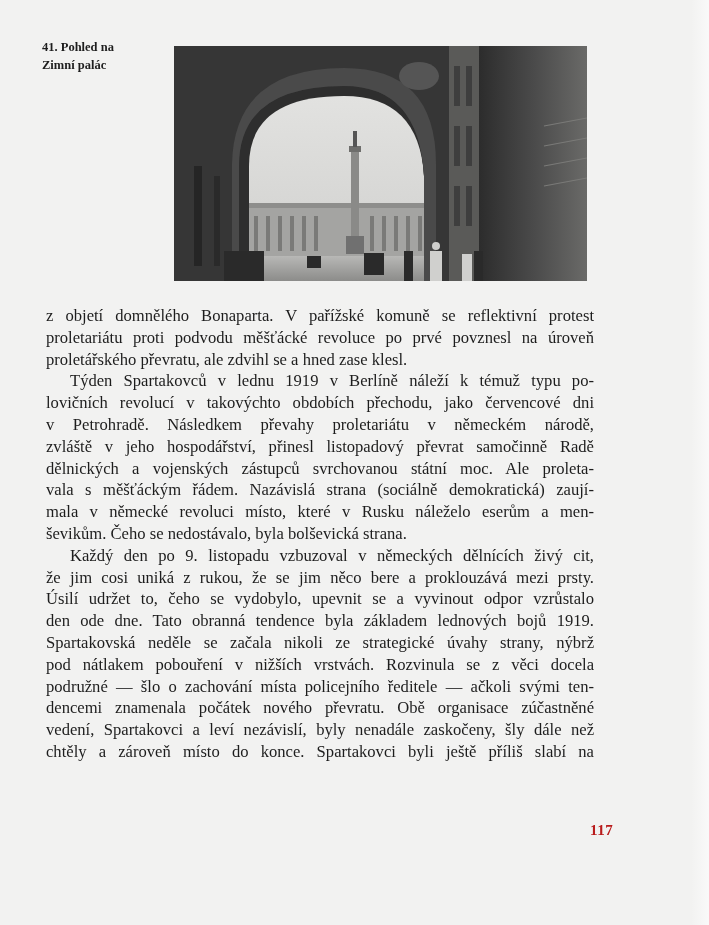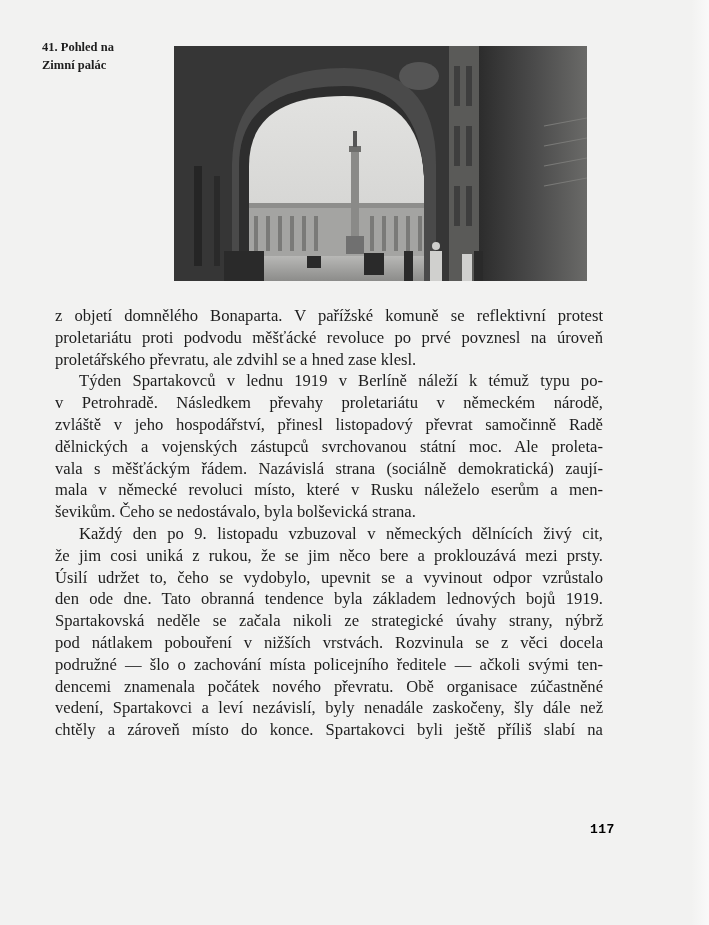--- a/index.html
+++ b/index.html
@@ -40,21 +40,21 @@
       top: 46px;
       width: 413px;
       height: 235px;
       background: #2a2a2a;
       overflow: hidden;
     }
     .photo svg { display: block; }
 
     .body-text {
       position: absolute;
-      left: 55px;
+      left: 46px;
       top: 305px;
       width: 548px;
       font-size: 16.6px;
       line-height: 21.8px;
       color: #1d1d1d;
     }
     .line {
       display: block;
       white-space: nowrap;
       text-align: justify;
@@ -65,25 +65,25 @@
       text-align-last: left;
     }
     .line.indent {
       padding-left: 24px;
     }
 
     .page-number {
       position: absolute;
       left: 590px;
       top: 822px;
-      font-family: Liberation Mono, monospace;
+      font-family: Liberation Serif, serif;
       font-weight: bold;
-      font-size: 13px;
+      font-size: 15px;
       letter-spacing: 0.5px;
-      color: #000000;
+      color: #b91c1c;
     }
   </style>
 </head>
 <body>
 
 <div class="caption">
   <div>41. Pohled na</div>
   <div>Zimní palác</div>
 </div>
 
@@ -170,20 +170,21 @@
       <rect x="288" y="208" width="10" height="27"></rect>
     </g>
   </svg>
 </div>
 
 <div class="body-text">
   <span class="line">z objetí domnělého Bonaparta. V pařížské komuně se reflektivní protest</span>
   <span class="line">proletariátu proti podvodu měšťácké revoluce po prvé povznesl na úroveň</span>
   <span class="line last">proletářského převratu, ale zdvihl se a hned zase klesl.</span>
   <span class="line indent">Týden Spartakovců v lednu 1919 v Berlíně náleží k témuž typu po-</span>
+  <span class="line">lovičních revolucí v takovýchto obdobích přechodu, jako červencové dni</span>
   <span class="line">v Petrohradě. Následkem převahy proletariátu v německém národě,</span>
   <span class="line">zvláště v jeho hospodářství, přinesl listopadový převrat samočinně Radě</span>
   <span class="line">dělnických a vojenských zástupců svrchovanou státní moc. Ale proleta-</span>
   <span class="line">vala s měšťáckým řádem. Nazávislá strana (sociálně demokratická) zaují-</span>
   <span class="line">mala v německé revoluci místo, které v Rusku náleželo eserům a men-</span>
   <span class="line last">ševikům. Čeho se nedostávalo, byla bolševická strana.</span>
   <span class="line indent">Každý den po 9. listopadu vzbuzoval v německých dělnících živý cit,</span>
   <span class="line">že jim cosi uniká z rukou, že se jim něco bere a proklouzává mezi prsty.</span>
   <span class="line">Úsilí udržet to, čeho se vydobylo, upevnit se a vyvinout odpor vzrůstalo</span>
   <span class="line">den ode dne. Tato obranná tendence byla základem lednových bojů 1919.</span>

